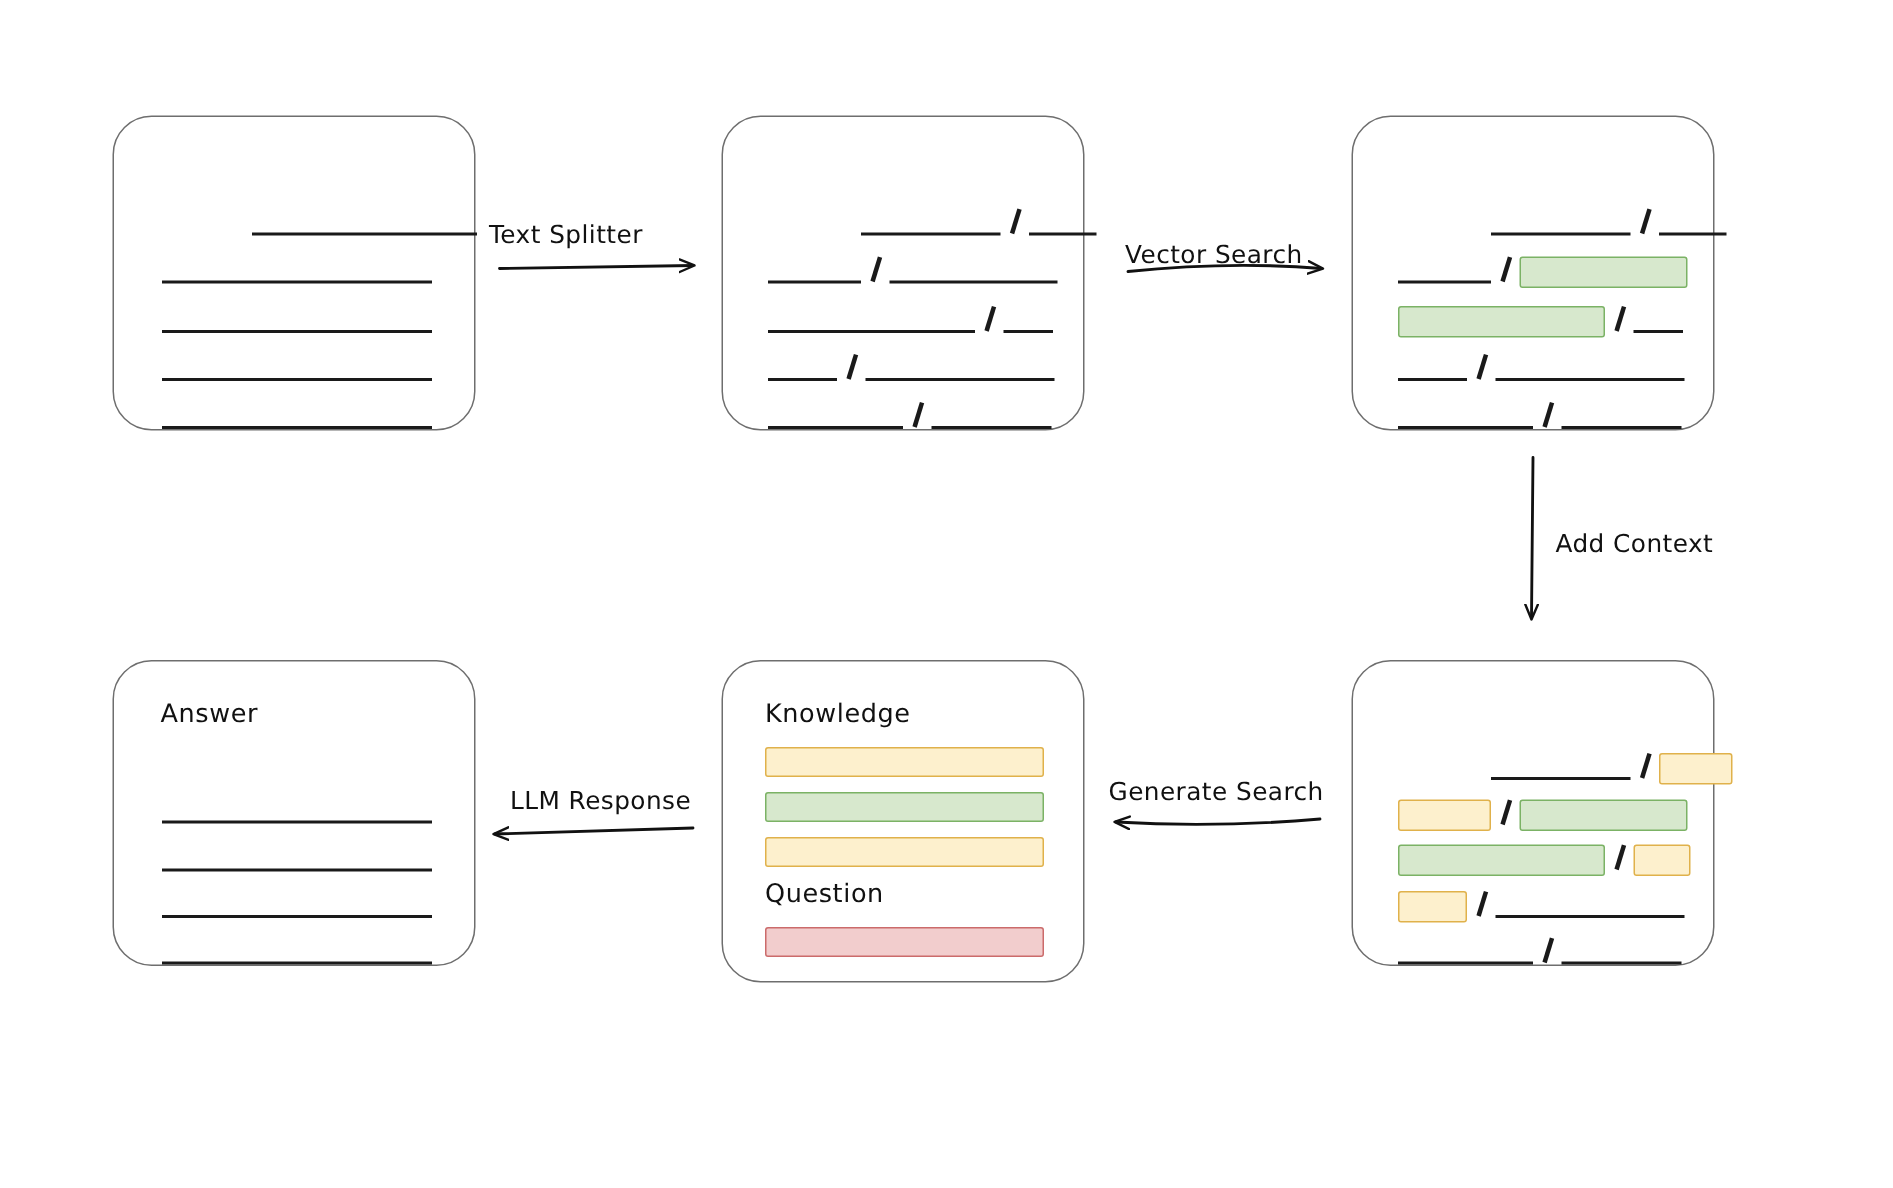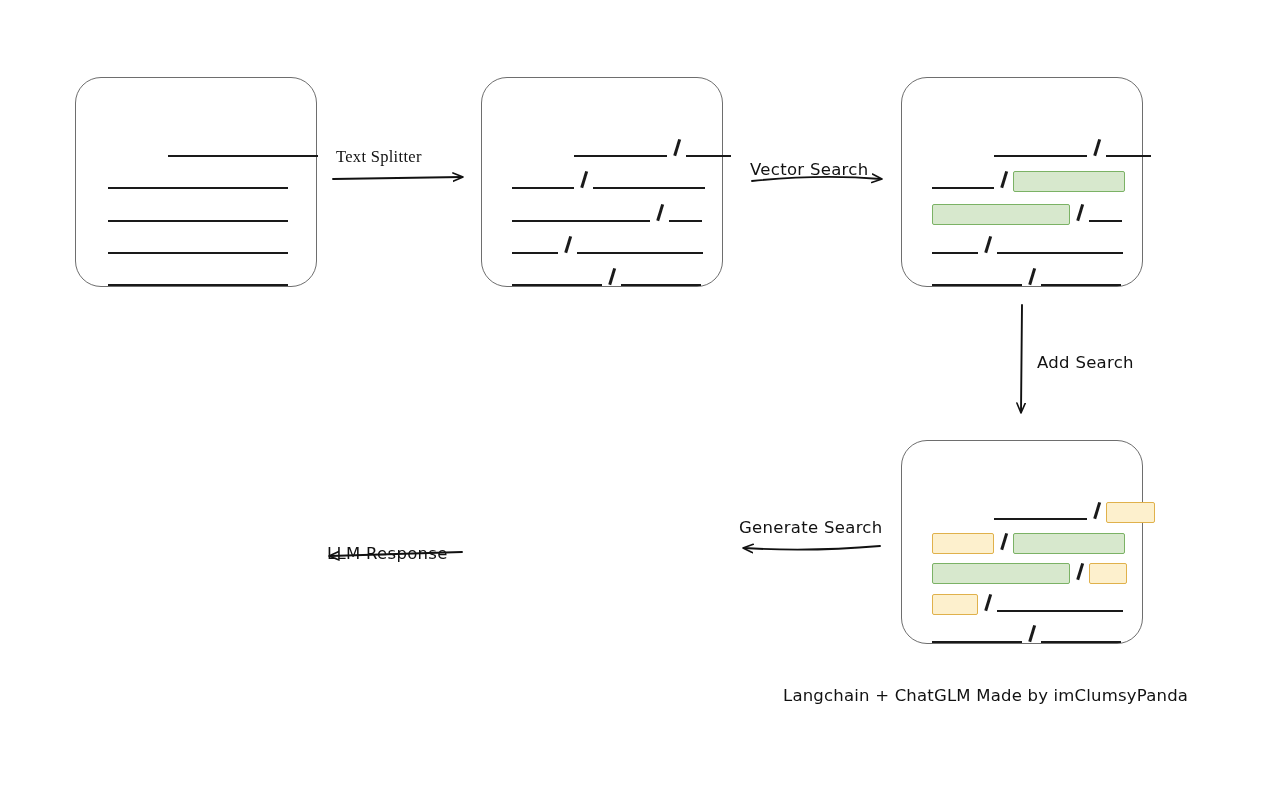--- a/index.html
+++ b/index.html
@@ -237,21 +237,50 @@
           <div class="seg-line" style="width: 126px;"></div>
         </div>
         <div class="row" style="height: 33px;">
           <div class="seg-line" style="width: 90px;"></div>
           <div class="slash"></div>
           <div class="seg-line" style="width: 80px;"></div>
         </div>
       </div>
   </div>
 
-
+  <div class="box" style="left:481px; top:440px; width:242px; height:215px;">
+
+    <div class="box-heading" style="left:28px; top:25px;">Knowledge</div>
+
+    <div class="bar chip-yellow" style="left:28px; top:57px; width:186px;"></div>
+    <div class="bar chip-green" style="left:28px; top:87px; width:186px;"></div>
+    <div class="bar chip-yellow" style="left:28px; top:117px; width:186px;"></div>
+
+    <div class="box-heading" style="left:28px; top:145px;">Question</div>
+
+    <div class="bar chip-red" style="left:28px; top:177px; width:186px;"></div>
+  </div>
+
+  <div class="box" style="left:75px; top:440px; width:242px; height:204px;">
+    <div class="box-heading" style="left:31px; top:25px;">Answer</div>
+    <div class="rows" id="rows-answer" style="padding:77px 0 0 32px;">
+        <div class="row" style="height: 33px;">
+          <div class="seg-line" style="width: 180px;"></div>
+        </div>
+        <div class="row" style="height: 33px;">
+          <div class="seg-line" style="width: 180px;"></div>
+        </div>
+        <div class="row" style="height: 33px;">
+          <div class="seg-line" style="width: 180px;"></div>
+        </div>
+        <div class="row" style="height: 33px;">
+          <div class="seg-line" style="width: 180px;"></div>
+        </div>
+      </div>
+  </div>
 
   <svg class="arrows" viewBox="0 0 1262 792">
     <defs>
       <marker id="ah-open" markerWidth="12" markerHeight="12" refX="9.5" refY="5" orient="auto" markerUnits="userSpaceOnUse">
         <path d="M0.5,0.8 L10.5,5 L0.5,9.2" fill="none" stroke="#111" stroke-width="1.6" stroke-linejoin="round" stroke-linecap="round"></path>
       </marker>
       <marker id="ah-open-l" markerWidth="12" markerHeight="12" refX="9.5" refY="5" orient="auto" markerUnits="userSpaceOnUse">
         <path d="M0.5,0.8 L10.5,5 L0.5,9.2" fill="none" stroke="#111" stroke-width="1.6" stroke-linejoin="round" stroke-linecap="round"></path>
       </marker>
     </defs>
@@ -260,25 +289,24 @@
 
     <path d="M752,181 Q820,174 881,179" fill="none" stroke="#111" stroke-width="1.9" stroke-linecap="round" marker-end="url(#ah-open)"></path>
 
     <path d="M1022,305 L1021,412" fill="none" stroke="#111" stroke-width="1.9" stroke-linecap="round" marker-end="url(#ah-open)"></path>
 
     <path d="M880,546 Q810,552 744,548" fill="none" stroke="#111" stroke-width="1.9" stroke-linecap="round" marker-end="url(#ah-open-l)"></path>
 
     <path d="M462,552 L330,556" fill="none" stroke="#111" stroke-width="1.9" stroke-linecap="round" marker-end="url(#ah-open-l)"></path>
   </svg>
 
-  <div class="arrow-label" style="left:336px; top:147px;font-family:Liberation Serif, serif;">Text Splitter</div>
+  <div class="arrow-label" style="left:326px; top:147px;">Text Splitter</div>
 
   <div class="arrow-label" style="left:750px; top:160px;">Vector Search</div>
 
-  <div class="arrow-label" style="left:1037px; top:353px;">Add Search</div>
+  <div class="arrow-label" style="left:1037px; top:353px;">Add Context</div>
 
   <div class="arrow-label" style="left:739px; top:518px;">Generate Search</div>
 
-  <div class="arrow-label" style="left:327px; top:524px;margin-top:20px;">LLM Response</div>
-
-  <div class="caption" style="left:783px; top:686px;">Langchain + ChatGLM Made by imClumsyPanda</div>
+  <div class="arrow-label" style="left:340px; top:524px;">LLM Response</div>
+
 
 </div>
 
 </body></html>

